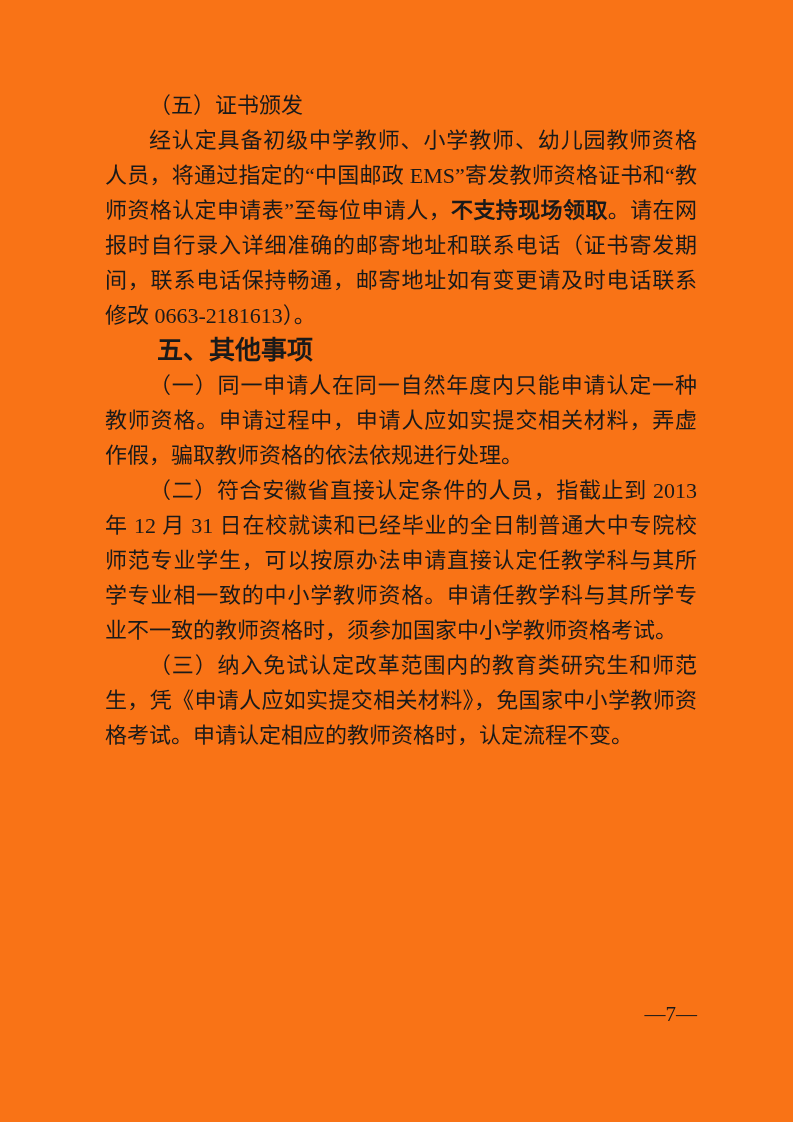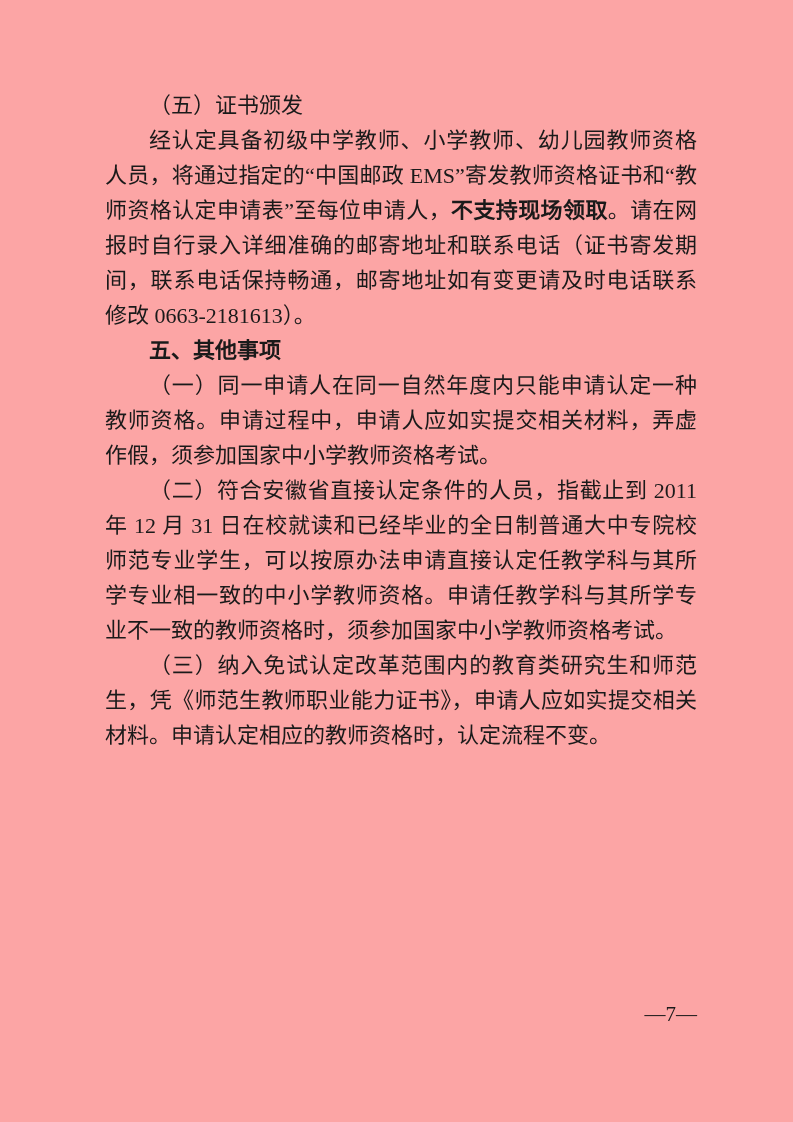--- a/index.html
+++ b/index.html
@@ -5,42 +5,42 @@
   html, body {
     margin: 0;
     padding: 0;
     background: #e8e8e8;
   }
   .page {
     position: relative;
     width: 793px;
     height: 1122px;
     margin: 0 auto;
-    background: #fca5a5;
+    background: #f97316;
     box-sizing: border-box;
     padding: 88px 96px 0 105px;
     font-family: "Liberation Serif", "DejaVu Serif", serif;
     color: #1a1a1a;
     overflow: hidden;
   }
   .para {
     margin: 0;
     font-size: 22px;
     line-height: 35px;
     text-align: justify;
     text-indent: 2em;
     font-weight: normal;
     word-break: break-all;
   }
   .para.no-justify {
     text-align: left;
   }
   .heading-bold {
     margin: 0;
-    font-size: 22px;
+    font-size: 26px;
     line-height: 35px;
     text-indent: 2em;
     font-weight: bold;
     text-align: left;
   }
   .bold-run {
     font-weight: bold;
     margin-top: 12px;
   }
   .page-number {
@@ -58,22 +58,22 @@
 
 <div class="page">
 
   <p class="para no-justify">（五）证书颁发</p>
 
   <p class="para"><span>经认定具备初级中学教师、小学教师、幼儿园教师资格人员，将通过指定的“中国邮政 EMS”寄发教师资格证书和“教师资格认定申请表”至每位申请人，</span><span class="bold-run">不支持现场领取</span><span>。请在网报时自行录入详细准确的邮寄地址和联系电话（证书寄发期间，联系电话保持畅通，邮寄地址如有变更请及时电话联系修改 0663-2181613）。</span></p>
 
 
   <p class="heading-bold">五、其他事项</p>
 
-  <p class="para">（一）同一申请人在同一自然年度内只能申请认定一种教师资格。申请过程中，申请人应如实提交相关材料，弄虚作假，须参加国家中小学教师资格考试。</p>
+  <p class="para">（一）同一申请人在同一自然年度内只能申请认定一种教师资格。申请过程中，申请人应如实提交相关材料，弄虚作假，骗取教师资格的依法依规进行处理。</p>
 
-  <p class="para">（二）符合安徽省直接认定条件的人员，指截止到 2011 年 12 月 31 日在校就读和已经毕业的全日制普通大中专院校师范专业学生，可以按原办法申请直接认定任教学科与其所学专业相一致的中小学教师资格。申请任教学科与其所学专业不一致的教师资格时，须参加国家中小学教师资格考试。</p>
+  <p class="para">（二）符合安徽省直接认定条件的人员，指截止到 2013 年 12 月 31 日在校就读和已经毕业的全日制普通大中专院校师范专业学生，可以按原办法申请直接认定任教学科与其所学专业相一致的中小学教师资格。申请任教学科与其所学专业不一致的教师资格时，须参加国家中小学教师资格考试。</p>
 
-  <p class="para">（三）纳入免试认定改革范围内的教育类研究生和师范生，凭《师范生教师职业能力证书》，申请人应如实提交相关材料。申请认定相应的教师资格时，认定流程不变。</p>
+  <p class="para">（三）纳入免试认定改革范围内的教育类研究生和师范生，凭《申请人应如实提交相关材料》，免国家中小学教师资格考试。申请认定相应的教师资格时，认定流程不变。</p>
 
 
   <div class="page-number">—7—</div>
 
 </div>
 
 </body></html>

